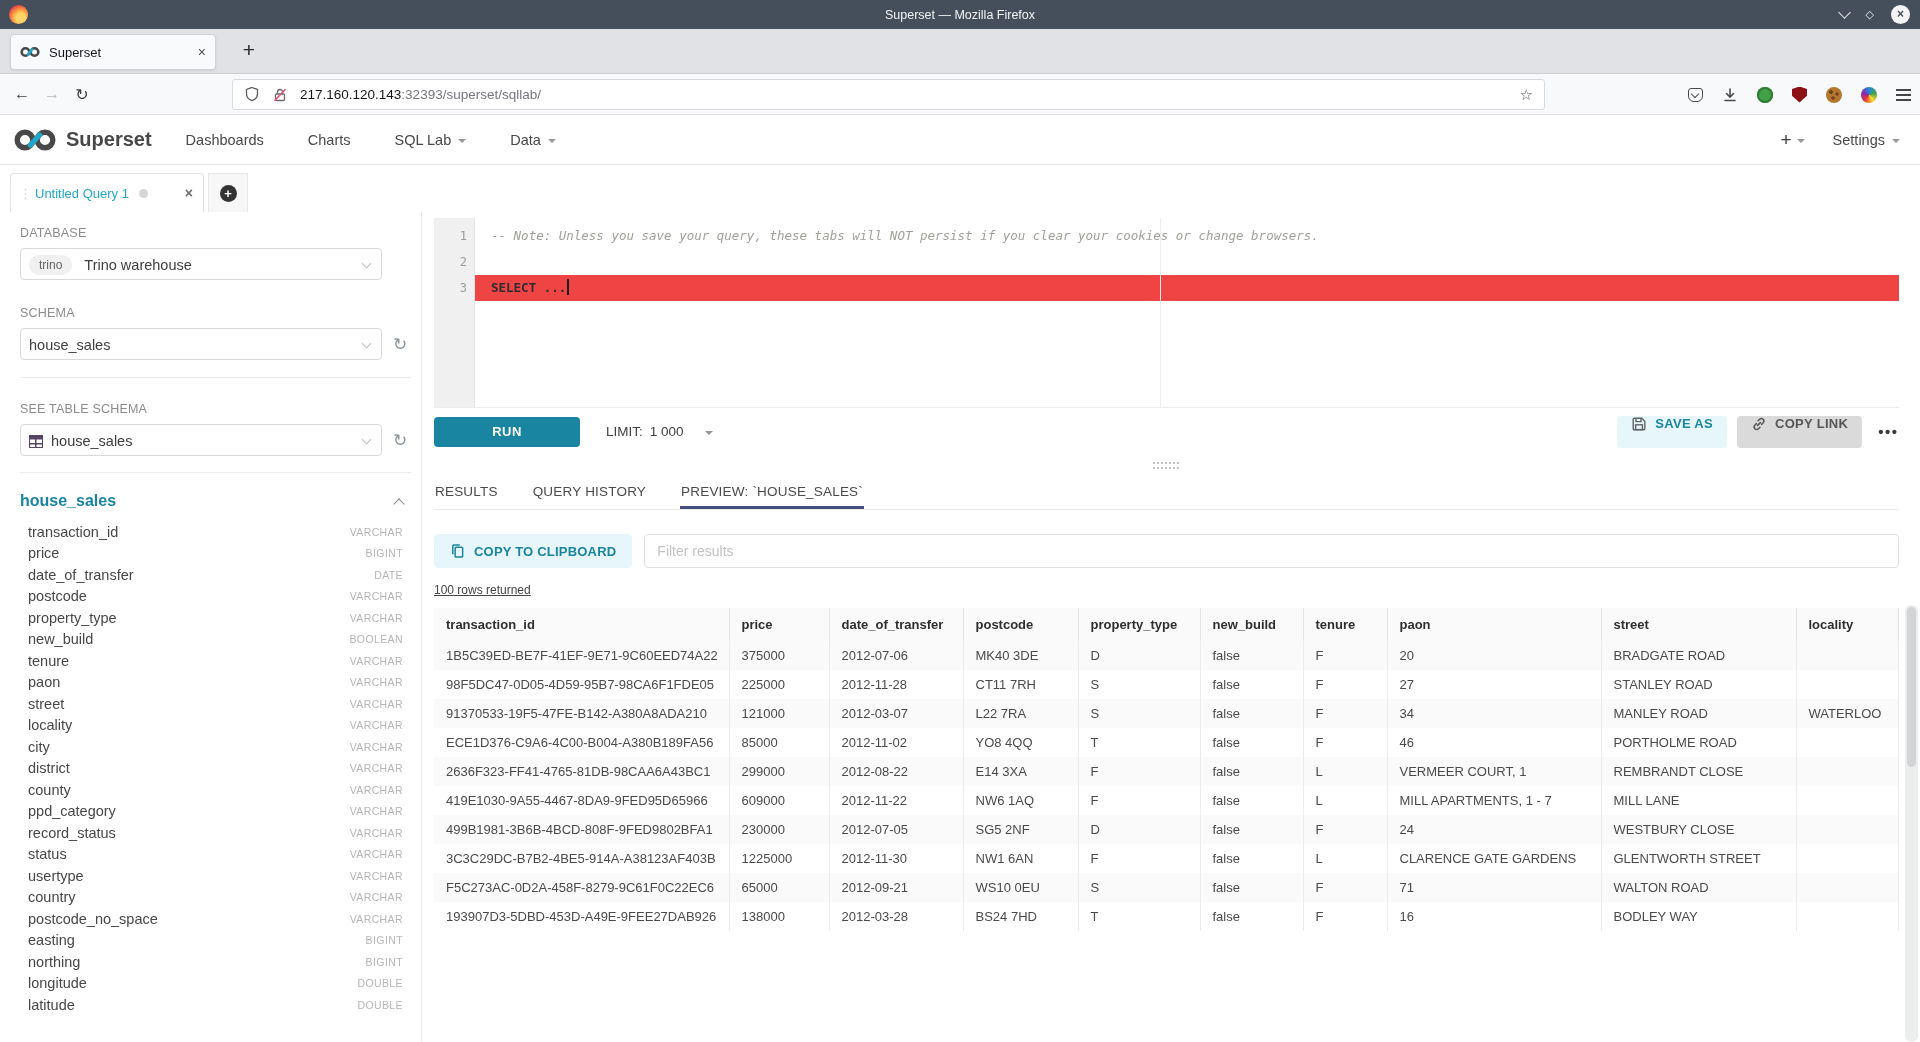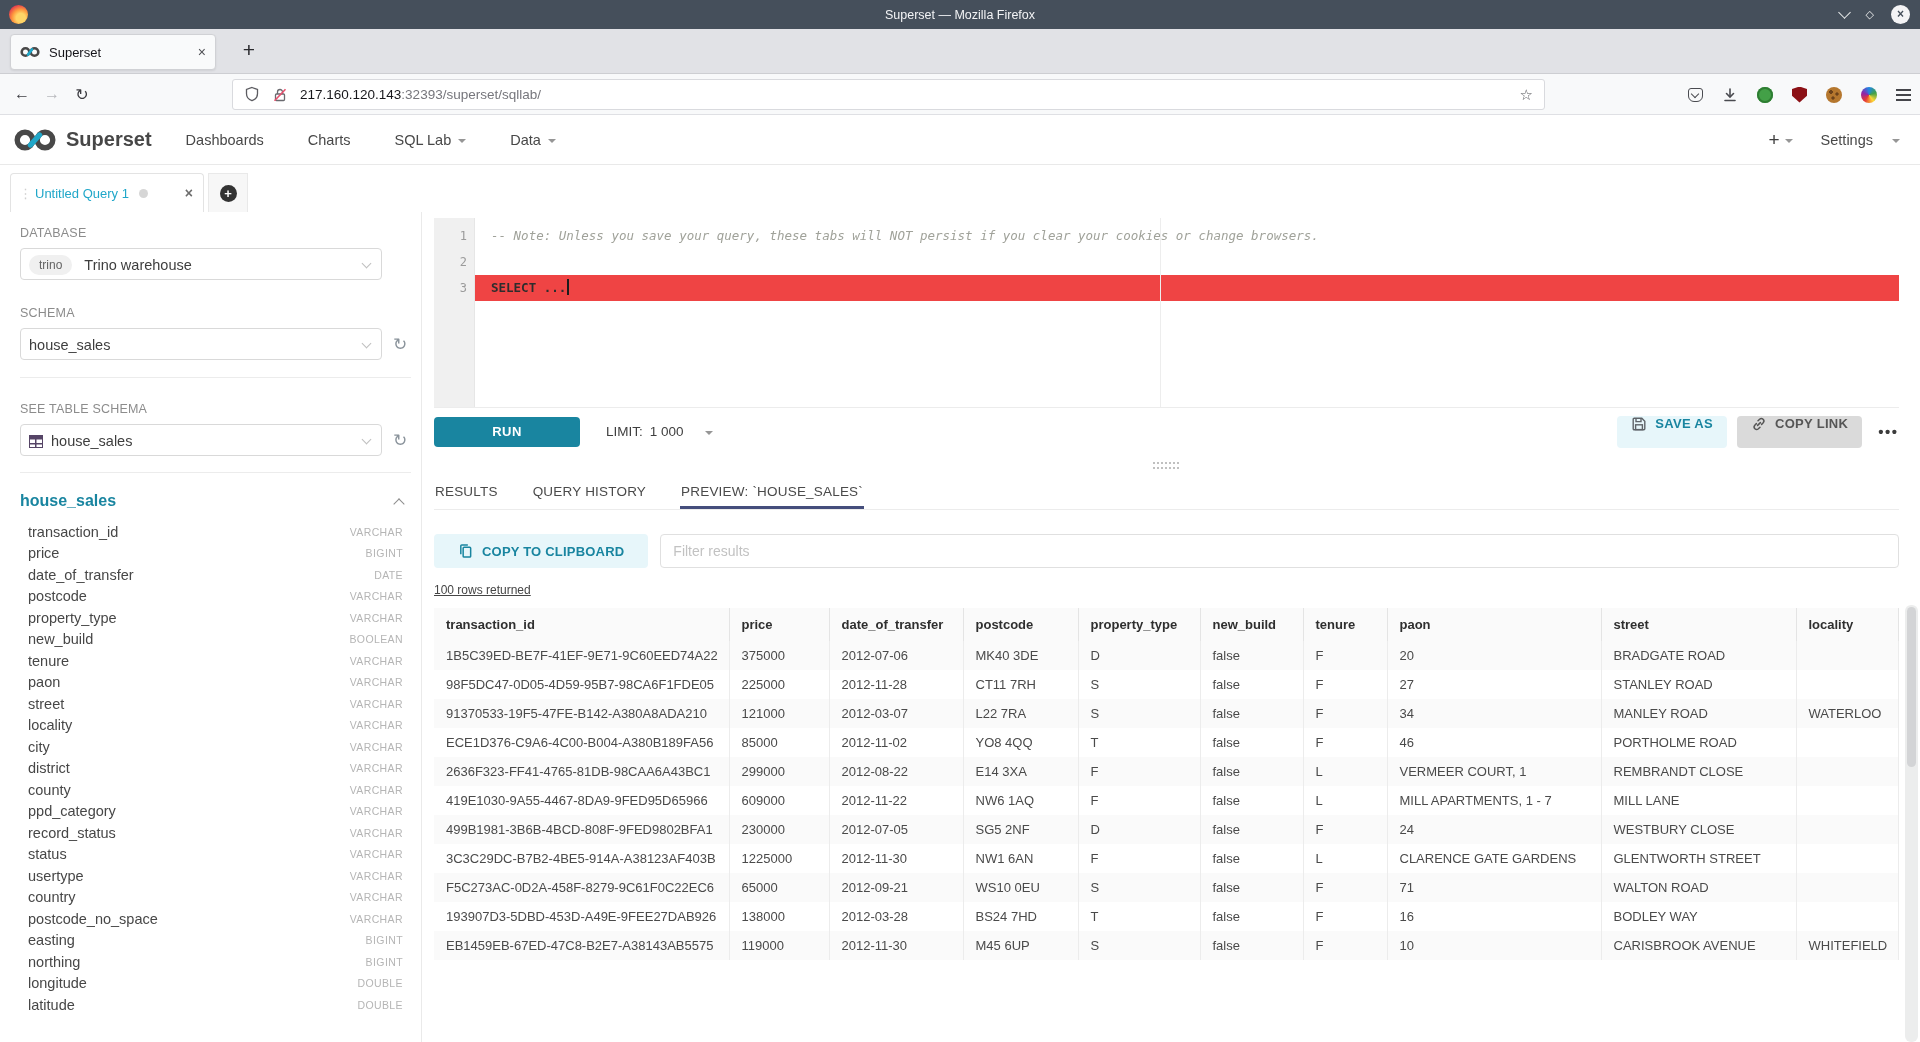--- a/index.html
+++ b/index.html
@@ -46,21 +46,21 @@
   .hamburger span{display:block;width:15px;height:2px;background:#44454a;}
 
   
   .ss-nav{height:50px;background:#fff;border-bottom:1px solid #e9e9e9;display:flex;align-items:center;padding:0 20px 0 12px;}
   .brand{display:flex;align-items:center;gap:8px;}
   .brand-text{font-size:20px;font-weight:bold;color:#474747;}
   .nav-items{display:flex;gap:44px;margin-left:34px;}
   .nav-item{font-size:14.5px;color:#484848;display:flex;align-items:center;gap:7px;}
   .nav-right{margin-left:auto;display:flex;align-items:center;gap:28px;}
   .nav-plus{font-size:19px;color:#3e3e3e;display:flex;align-items:center;gap:5px;}
-  .nav-settings{font-size:14.5px;color:#484848;display:flex;align-items:center;gap:19px;}
+  .nav-settings{font-size:14.5px;color:#484848;display:flex;align-items:center;gap:7px;}
   .caret{width:0;height:0;border-left:4px solid transparent;border-right:4px solid transparent;border-top:4.5px solid #969696;margin-top:2px;}
 
   
   .sql-tabstrip{height:47px;position:relative;background:#fff;}
   .query-tab{position:absolute;left:10px;top:8px;width:194px;height:39px;border:1px solid #e3e3e3;border-bottom:none;border-radius:4px 4px 0 0;display:flex;align-items:center;padding:0 10px 0 8px;background:#fff;}
   .drag-dots{color:#cfcfcf;font-size:13px;letter-spacing:-2px;}
   .qt-title{color:#20a7c9;font-size:13px;margin-left:5px;}
   .unsaved-dot{width:9px;height:9px;background:#d6d6d6;border-radius:50%;margin-left:10px;}
   .qt-close{margin-left:auto;color:#6d6d6d;font-size:14px;font-weight:bold;}
   .add-tab-block{position:absolute;left:208px;top:8px;width:40px;height:39px;background:#f7f7f7;border:1px solid #e9e9e9;border-bottom:none;display:flex;align-items:center;justify-content:center;}
@@ -112,21 +112,21 @@
   .more{font-size:15px;color:#3c3c3c;letter-spacing:1.5px;font-weight:bold;margin-left:6px;}
 
   .grip-row{height:20px;display:flex;align-items:center;justify-content:center;}
   .grip{width:26px;height:7px;border-top:2px dotted #c0c0c0;border-bottom:2px dotted #c0c0c0;}
 
   .res-tabs{display:flex;gap:33px;border-bottom:1px solid #ececec;}
   .res-tab{font-size:13.5px;color:#4a4a4a;padding:9px 1px 10px;letter-spacing:.2px;}
   .res-tab.active{border-bottom:3px solid #454e7c;padding-bottom:7px;}
 
   .res-actions{margin-top:24px;display:flex;align-items:center;}
-  .copy-clip{height:34px;padding:0 24px;background:#e7f6fa;color:#1985a0;font-weight:bold;font-size:13px;border-radius:4px;display:flex;align-items:center;gap:9px;letter-spacing:.2px;}
+  .copy-clip{height:34px;padding:0 16px;background:#e7f6fa;color:#1985a0;font-weight:bold;font-size:13px;border-radius:4px;display:flex;align-items:center;gap:9px;letter-spacing:.2px;}
   .filter-input{flex:1;margin-left:12px;height:34px;border:1px solid #e0e0e0;border-radius:4px;padding:0 12px;font-size:14px;color:#444;font-family:"Liberation Sans",sans-serif;outline:none;}
   .filter-input::placeholder{color:#c2c2c2;}
 
   .rows-returned{margin-top:15px;font-size:12px;color:#454545;text-decoration:underline;}
 
   .table-wrap{margin-top:11px;}
   table{border-collapse:collapse;table-layout:fixed;width:1464px;}
   th{background:#fafafa;font-size:13px;color:#2f2f2f;text-align:left;padding:9px 12px;border-right:1px solid #e4e4e4;font-weight:bold;white-space:nowrap;overflow:hidden;}
   td{font-size:13px;color:#4a4a4a;padding:7px 12px;border-right:1px solid #ececec;white-space:nowrap;overflow:hidden;}
   tbody tr:nth-child(odd) td{background:#fafafa;}
@@ -604,32 +604,20 @@
                 <td>138000</td>
                 <td>2012-03-28</td>
                 <td>BS24 7HD</td>
                 <td>T</td>
                 <td>false</td>
                 <td>F</td>
                 <td>16</td>
                 <td>BODLEY WAY</td>
                 <td></td>
               </tr>
-              <tr>
-                <td>EB1459EB-67ED-47C8-B2E7-A38143AB5575</td>
-                <td>119000</td>
-                <td>2012-11-30</td>
-                <td>M45 6UP</td>
-                <td>S</td>
-                <td>false</td>
-                <td>F</td>
-                <td>10</td>
-                <td>CARISBROOK AVENUE</td>
-                <td>WHITEFIELD</td>
-              </tr>
             </tbody>
         </table>
       </div>
 
       <div class="vscroll">
         <div class="vscroll-thumb"></div>
       </div>
 
     </main>
   </div>

